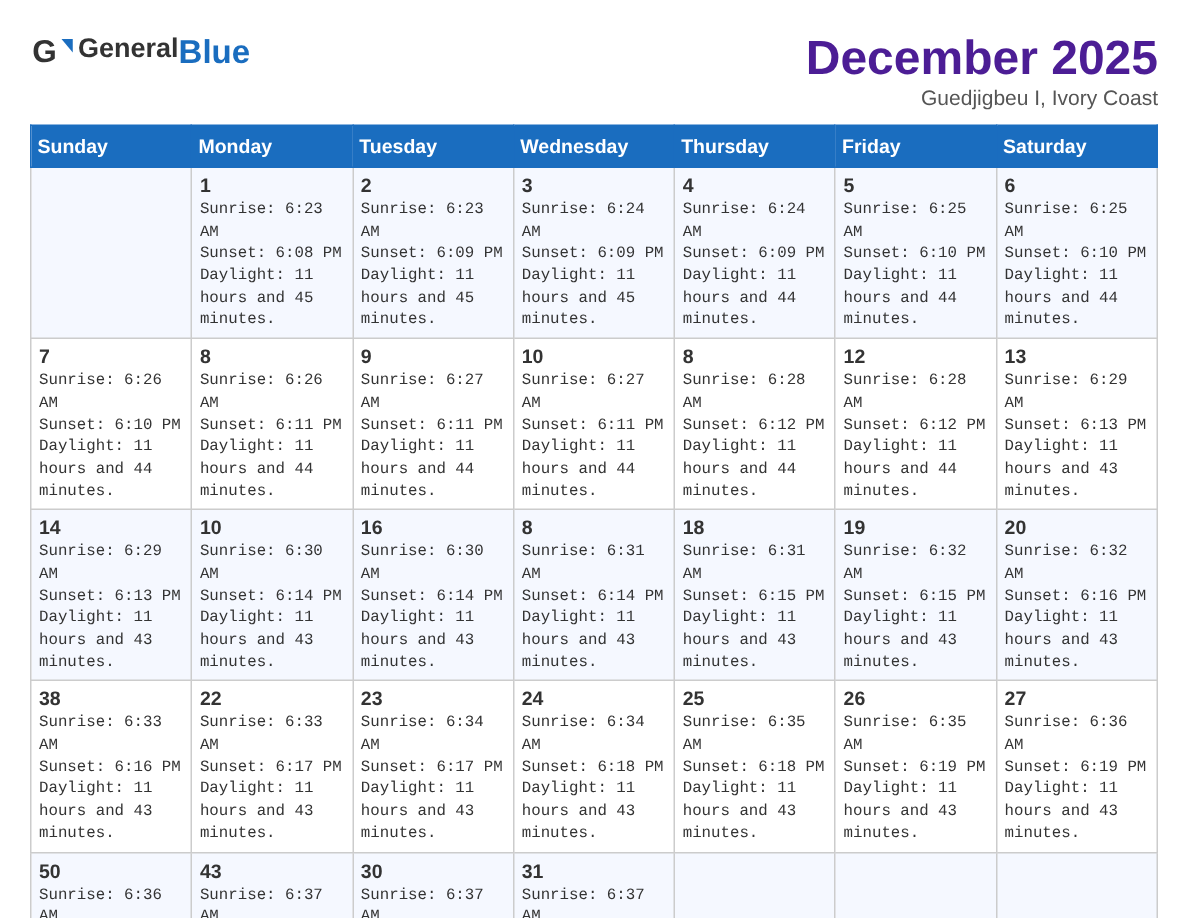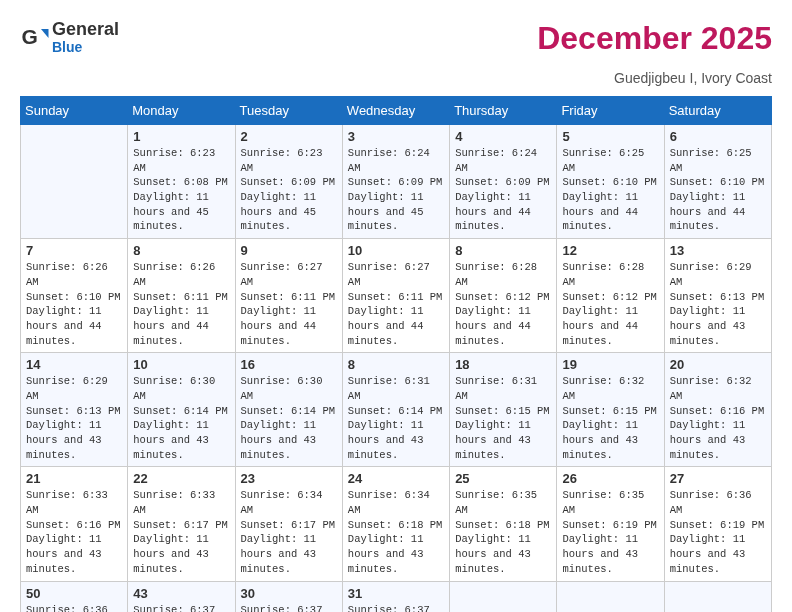--- a/index.html
+++ b/index.html
@@ -15,63 +15,62 @@
       justify-content: space-between;
       align-items: flex-start;
       margin-bottom: 10px;
     }
     .logo {
       display: flex;
       align-items: center;
     }
     .logo-text {
       display: flex;
-      flex-direction: column;
+      flex-direction: row;
       line-height: 1.1;
     }
     .logo-general {
       font-size: 18px;
       font-weight: bold;
       color: #333;
     }
     .logo-blue {
-      font-size: 14px;
+      font-size: 22px;
       font-weight: bold;
       color: #1a6dbf;
     }
     .logo-icon {
       width: 30px;
       height: 30px;
       margin-right: 2px;
     }
     .title-block {
       text-align: right;
     }
     .month-title {
       font-size: 32px;
       font-weight: bold;
-      color: #be185d;
+      color: #4c1d95;
     }
     .location {
       font-size: 14px;
       color: #555;
-      margin-top: 13px;
     }
     .calendar {
       width: 100%;
       border-collapse: collapse;
       font-size: 11px;
     }
     .calendar th {
       background: #1a6dbf;
       color: #fff;
       padding: 6px 4px;
       text-align: left;
       font-size: 13px;
-      font-weight: normal;
+      font-weight: bold;
       border: 1px solid #1a6dbf;
     }
     .calendar td {
       border: 1px solid #ccc;
       padding: 4px 5px;
       vertical-align: top;
       width: 14.28%;
       height: 80px;
       background: #fff;
     }
@@ -216,21 +215,21 @@
           <span class="day-num">19</span>
           <div class="day-info">Sunrise: 6:32 AM<br>Sunset: 6:15 PM<br>Daylight: 11 hours and 43 minutes.</div>
         </td>
         <td>
           <span class="day-num">20</span>
           <div class="day-info">Sunrise: 6:32 AM<br>Sunset: 6:16 PM<br>Daylight: 11 hours and 43 minutes.</div>
         </td>
       </tr>
       <tr>
         <td>
-          <span class="day-num">21</span>
+          <span class="day-num">38</span>
           <div class="day-info">Sunrise: 6:33 AM<br>Sunset: 6:16 PM<br>Daylight: 11 hours and 43 minutes.</div>
         </td>
         <td>
           <span class="day-num">22</span>
           <div class="day-info">Sunrise: 6:33 AM<br>Sunset: 6:17 PM<br>Daylight: 11 hours and 43 minutes.</div>
         </td>
         <td>
           <span class="day-num">23</span>
           <div class="day-info">Sunrise: 6:34 AM<br>Sunset: 6:17 PM<br>Daylight: 11 hours and 43 minutes.</div>
         </td>

